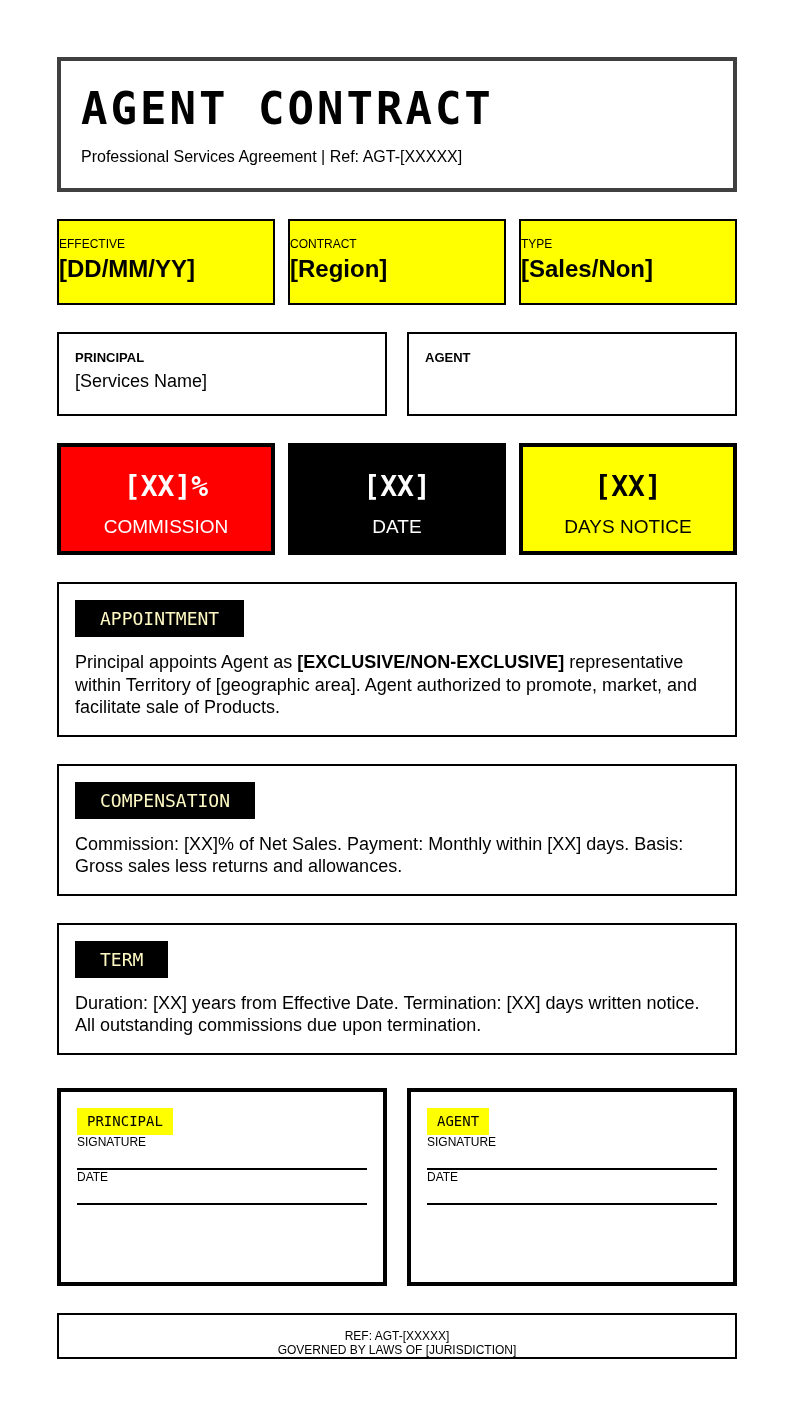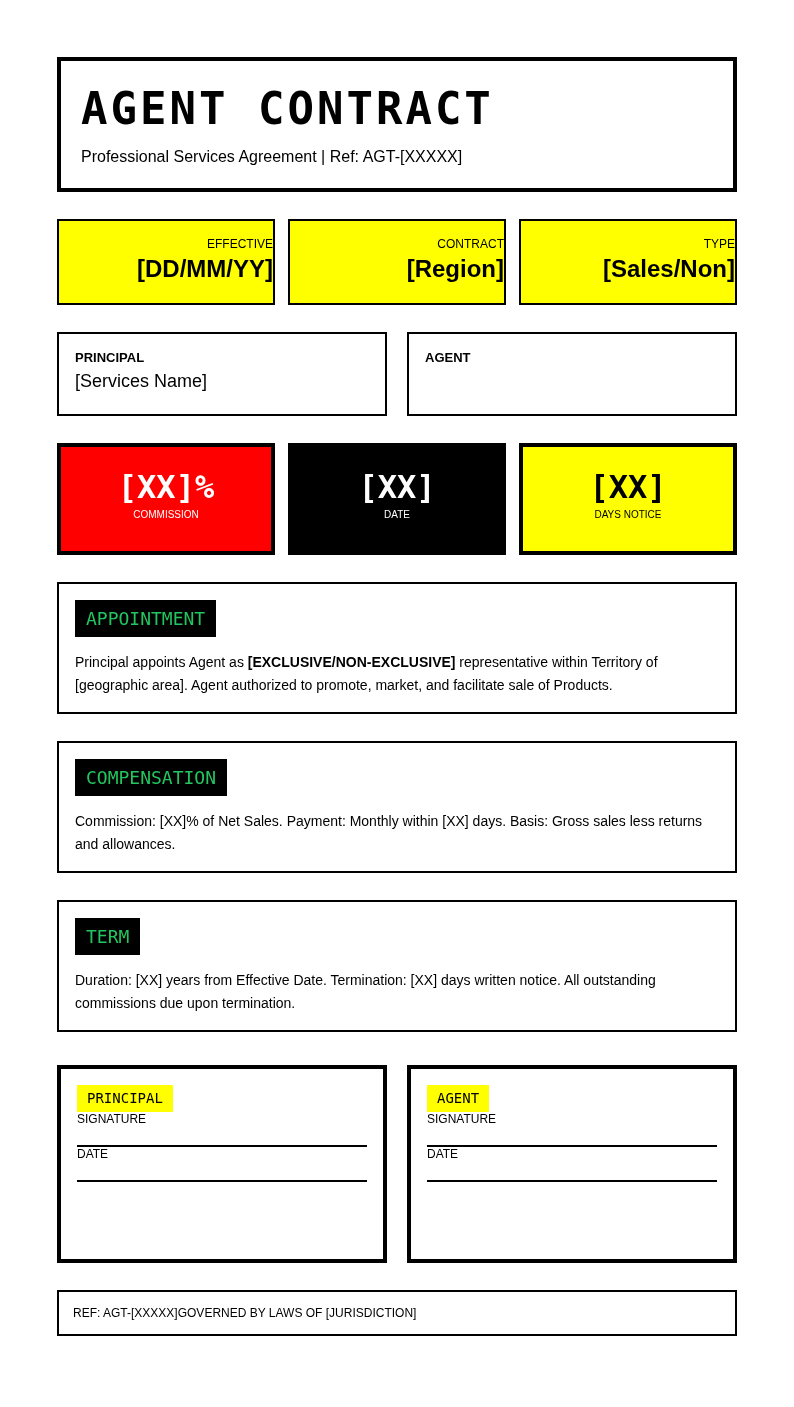--- a/index.html
+++ b/index.html
@@ -1,55 +1,55 @@
 <!DOCTYPE html>
 <html><head>
   <meta charset="utf-8">
   <style>
     * { box-sizing: border-box; margin: 0; padding: 0; }
     html, body { width: 794px; height: 1407px; background: #ffffff; }
     body { font-family: "Liberation Sans", sans-serif; color: #000; position: relative; }
     .page { position: absolute; left: 57px; top: 57px; width: 680px; }
 
-    .header { border: 4px solid #000000; height: 135px; padding: 24px 20px 0 20px; }
+    .header { border: 4px solid #404040; height: 135px; padding: 24px 20px 0 20px; }
     .header-title { font-family: "DejaVu Sans Mono", monospace; font-weight: bold; font-size: 44px; letter-spacing: 3px; line-height: 48px; }
     .header-sub { font-size: 16px; margin-top: 14px; line-height: 20px; }
 
     .row3 { display: flex; justify-content: space-between; }
     .meta-row { margin-top: 27px; }
-    .meta-box { width: 218px; height: 86px; background: #ffff00; border: 2px solid #000; text-align: right; padding-top: 16px; }
+    .meta-box { width: 218px; height: 86px; background: #ffff00; border: 2px solid #000; text-align: left; padding-top: 16px; }
     .meta-label { font-size: 12px; line-height: 14px; }
     .meta-value { font-size: 24px; font-weight: bold; margin-top: 6px; line-height: 24px; }
 
     .parties-row { display: flex; justify-content: space-between; margin-top: 27px; }
     .party-box { width: 330px; height: 84px; border: 2px solid #000; padding: 16px 16px 0 16px; }
     .party-label { font-size: 13px; font-weight: bold; line-height: 16px; }
     .party-value { font-size: 18px; margin-top: 4px; line-height: 22px; }
 
     .stats-row { margin-top: 27px; }
     .stat-box { width: 218px; height: 112px; border: 4px solid #000; text-align: center; padding-top: 20px; }
     .stat-red { background: #ff0000; color: #fff; }
     .stat-black { background: #000; color: #fff; }
     .stat-yellow { background: #ffff00; color: #000; }
-    .stat-value { font-family: "DejaVu Sans Mono", monospace; font-weight: bold; font-size: 32px; line-height: 40px; }
-    .stat-label { font-size: 10px; line-height: 16px; }
+    .stat-value { font-family: "DejaVu Sans Mono", monospace; font-weight: bold; font-size: 28px; line-height: 40px; }
+    .stat-label { font-size: 19px; margin-top: 12px; line-height: 16px; }
 
     .section { border: 2px solid #000; margin-top: 27px; padding: 16px 16px 0 16px; }
     .section.first { margin-top: 27px; }
-    .section-tag { display: inline-block; background: #000; color: #22c55e; font-family: "DejaVu Sans Mono", monospace; font-size: 18px; line-height: 37px; padding: 0 11px; }
-    .section-body { font-size: 14px; line-height: 22.5px; margin-top: 14px; padding-bottom: 16px; }
+    .section-tag { display: inline-block; background: #000; color: #fef9c3; font-family: "DejaVu Sans Mono", monospace; font-size: 18px; line-height: 37px; padding: 0 25px; }
+    .section-body { font-size: 18px; line-height: 22.5px; margin-top: 14px; padding-bottom: 16px; }
     .section-body b { font-weight: bold; }
 
     .sig-row { display: flex; justify-content: space-between; margin-top: 33px; }
     .sig-box { width: 330px; height: 198px; border: 4px solid #000; padding: 16px 16px 0 16px; }
     .sig-tag { display: inline-block; background: #ffff00; font-family: "DejaVu Sans Mono", monospace; font-size: 14px; line-height: 27px; padding: 0 10px; }
     .sig-label { font-size: 12px; line-height: 14px; }
     .sig-line { border-bottom: 2px solid #000; height: 21px; }
 
-    .footer { margin-top: 27px; border: 2px solid #000; height: 46px; display: flex; justify-content: flex-start; align-items: center; padding: 0 14px; font-size: 12px; }
+    .footer { margin-top: 27px; border: 2px solid #000; height: 46px; display: flex; justify-content: flex-end; align-items: center; padding: 0 14px; font-size: 12px; flex-direction: column; }
   </style>
 </head>
 <body>
 
 <div class="page">
 
   <div class="header">
     <div class="header-title">AGENT CONTRACT</div>
     <div class="header-sub">Professional Services Agreement | Ref: AGT-[XXXXX]</div>
   </div>

